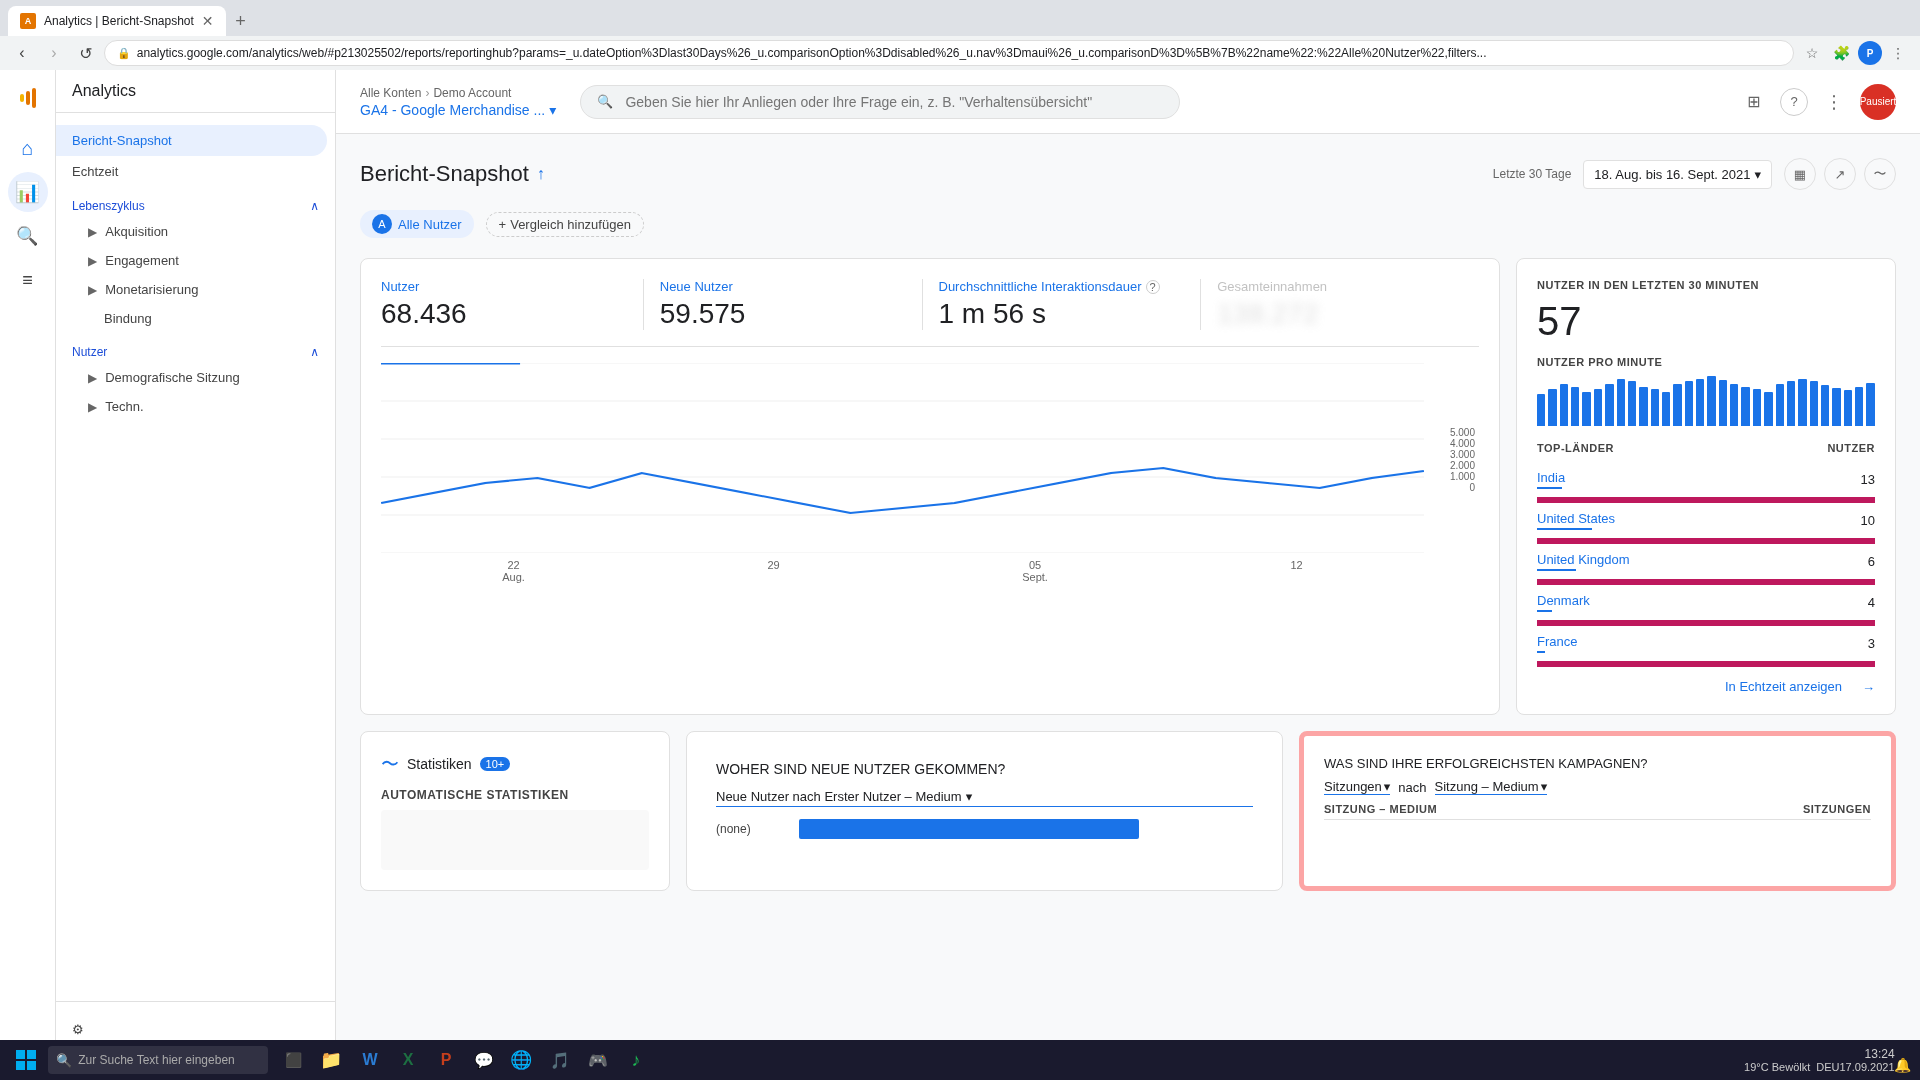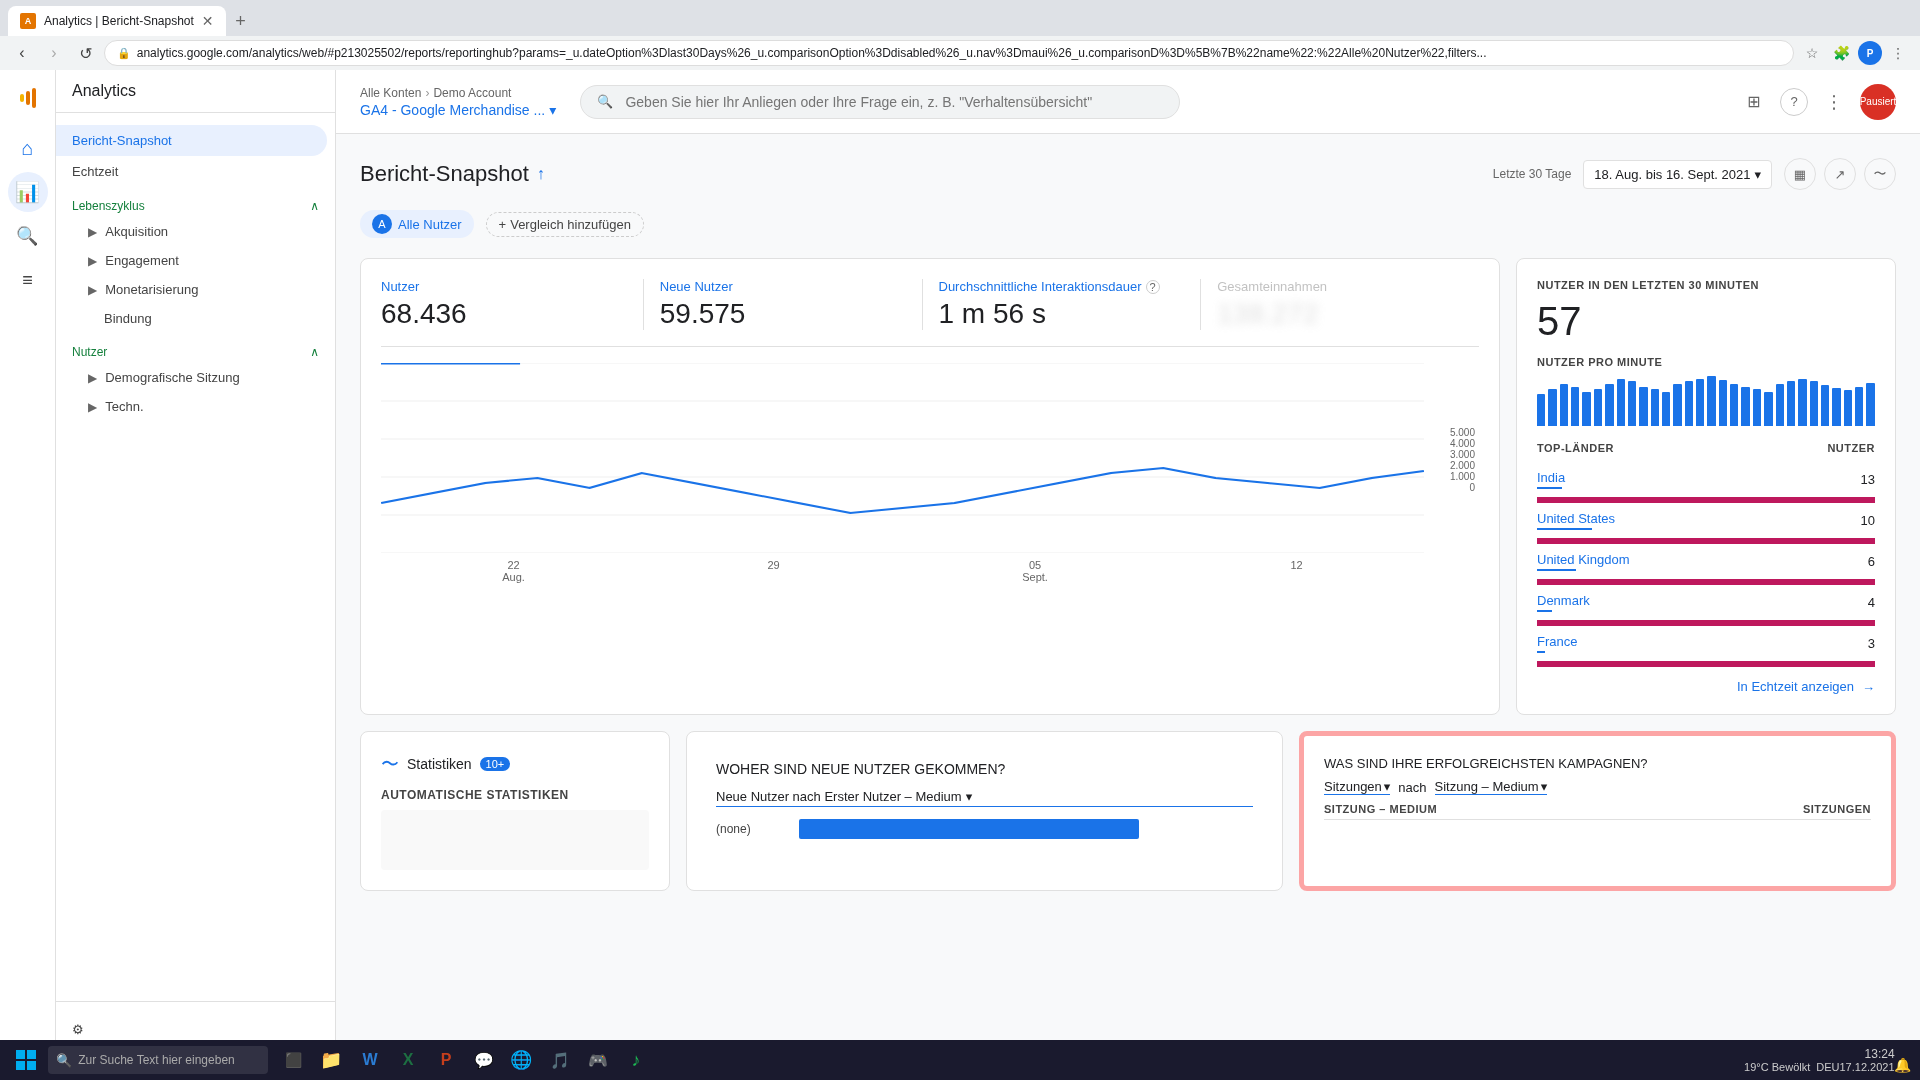--- a/index.html
+++ b/index.html
@@ -30,21 +30,21 @@
     .icon-sidebar .logo { width: 40px; height: 40px; margin-bottom: 8px; display: flex; align-items: center; justify-content: center; }
     .icon-sidebar .nav-icon { width: 40px; height: 40px; display: flex; align-items: center; justify-content: center; border-radius: 50%; cursor: pointer; color: #444; font-size: 18px; margin: 2px 0; }
     .icon-sidebar .nav-icon.active { background: #e8f0fe; color: #1a73e8; }
     .icon-sidebar .spacer { flex: 1; }
 
     
     .nav-sidebar { width: 280px; background: #fff; border-right: 1px solid #e0e0e0; display: flex; flex-direction: column; overflow-y: auto; }
     .nav-sidebar-inner { padding: 12px 0; flex: 1; }
     .nav-item-active { background: #e8f0fe; color: #1a73e8; padding: 8px 16px; cursor: pointer; font-weight: 500; border-radius: 0 24px 24px 0; margin: 0 8px 0 0; }
     .nav-item { padding: 8px 16px; cursor: pointer; color: #444; }
-    .nav-section-title { padding: 12px 16px 4px; font-size: 12px; font-weight: 500; color: #15803d; display: flex; align-items: center; justify-content: space-between; }
+    .nav-section-title { padding: 12px 16px 4px; font-size: 12px; font-weight: 500; color: #1d4ed8; display: flex; align-items: center; justify-content: space-between; }
     .nav-sub-item { padding: 7px 16px 7px 32px; cursor: pointer; color: #444; display: flex; align-items: center; gap: 8px; }
     .nav-sub-item .expand-icon { font-size: 12px; color: #666; }
     .nav-sidebar-bottom { padding: 12px 16px; border-top: 1px solid #e0e0e0; }
     .nav-settings { display: flex; align-items: center; gap: 8px; cursor: pointer; color: #444; padding: 8px 0; }
     .nav-collapse { display: flex; align-items: center; justify-content: flex-end; padding: 4px 0; cursor: pointer; }
 
     
     .main-content { flex: 1; overflow-y: auto; background: #f8f9fa; display: flex; flex-direction: column; }
 
     
@@ -104,21 +104,21 @@
     .per-minute-label { font-size: 11px; font-weight: 600; color: #444; letter-spacing: 0.5px; margin-bottom: 8px; margin-top: 12px; }
     .bar-chart { display: flex; align-items: flex-end; gap: 3px; height: 50px; margin-bottom: 16px; }
     .bar { background: #1a73e8; flex: 1; min-width: 8px; border-radius: 1px 1px 0 0; }
 
     
     .countries-header { display: flex; justify-content: space-between; font-size: 11px; font-weight: 600; color: #444; letter-spacing: 0.5px; margin-bottom: 8px; }
     .country-row { display: flex; justify-content: space-between; align-items: center; padding: 8px 0; border-bottom: 6px solid #be185d; font-size: 13px; }
     .country-name { color: #1a73e8; cursor: pointer; }
     .country-count { color: #202124; }
     .country-bar { height: 2px; background: #1a73e8; margin-top: 2px; }
-    .realtime-link { display: flex; align-items: center; justify-content: flex-end; gap: 8px; color: #1a73e8; font-size: 13px; cursor: pointer; margin-top: 12px; }
+    .realtime-link { display: flex; align-items: center; justify-content: flex-end; gap: 20px; color: #1a73e8; font-size: 13px; cursor: pointer; margin-top: 12px; }
 
     
     .bottom-grid { display: grid; grid-template-columns: 310px 1fr 1fr; gap: 16px; }
 
     .statistics-card { background: #fff; border-radius: 8px; border: 1px solid #e0e0e0; padding: 20px; }
     .stat-header { display: flex; align-items: center; gap: 8px; margin-bottom: 12px; }
     .stat-icon { color: #1a73e8; font-size: 18px; }
     .stat-title { font-size: 14px; font-weight: 500; color: #202124; }
     .stat-badge { background: #1a73e8; color: white; border-radius: 10px; padding: 1px 6px; font-size: 11px; }
     .stat-subtitle { font-size: 12px; font-weight: 600; color: #444; letter-spacing: 0.5px; margin-bottom: 8px; }
@@ -551,17 +551,17 @@
     <div class="taskbar-icon" style="font-size:18px; color:#1DB954;">♪</div>
   </div>
   <div class="taskbar-spacer"></div>
   <div class="taskbar-tray">
     <div class="taskbar-sys">
       <span style="color:#ccc; font-size:11px;">19°C Bewölkt</span>
       <span style="color:#ccc; font-size:11px;">DEU</span>
     </div>
     <div class="taskbar-time" style="color:#ccc;">
       <div class="taskbar-time-main">13:24</div>
-      <div class="taskbar-time-date">17.12.2021</div>
+      <div class="taskbar-time-date">17.09.2021</div>
     </div>
     <div style="color:#ccc; font-size:14px;">🔔</div>
   </div>
 </div>
 
 </body></html>

